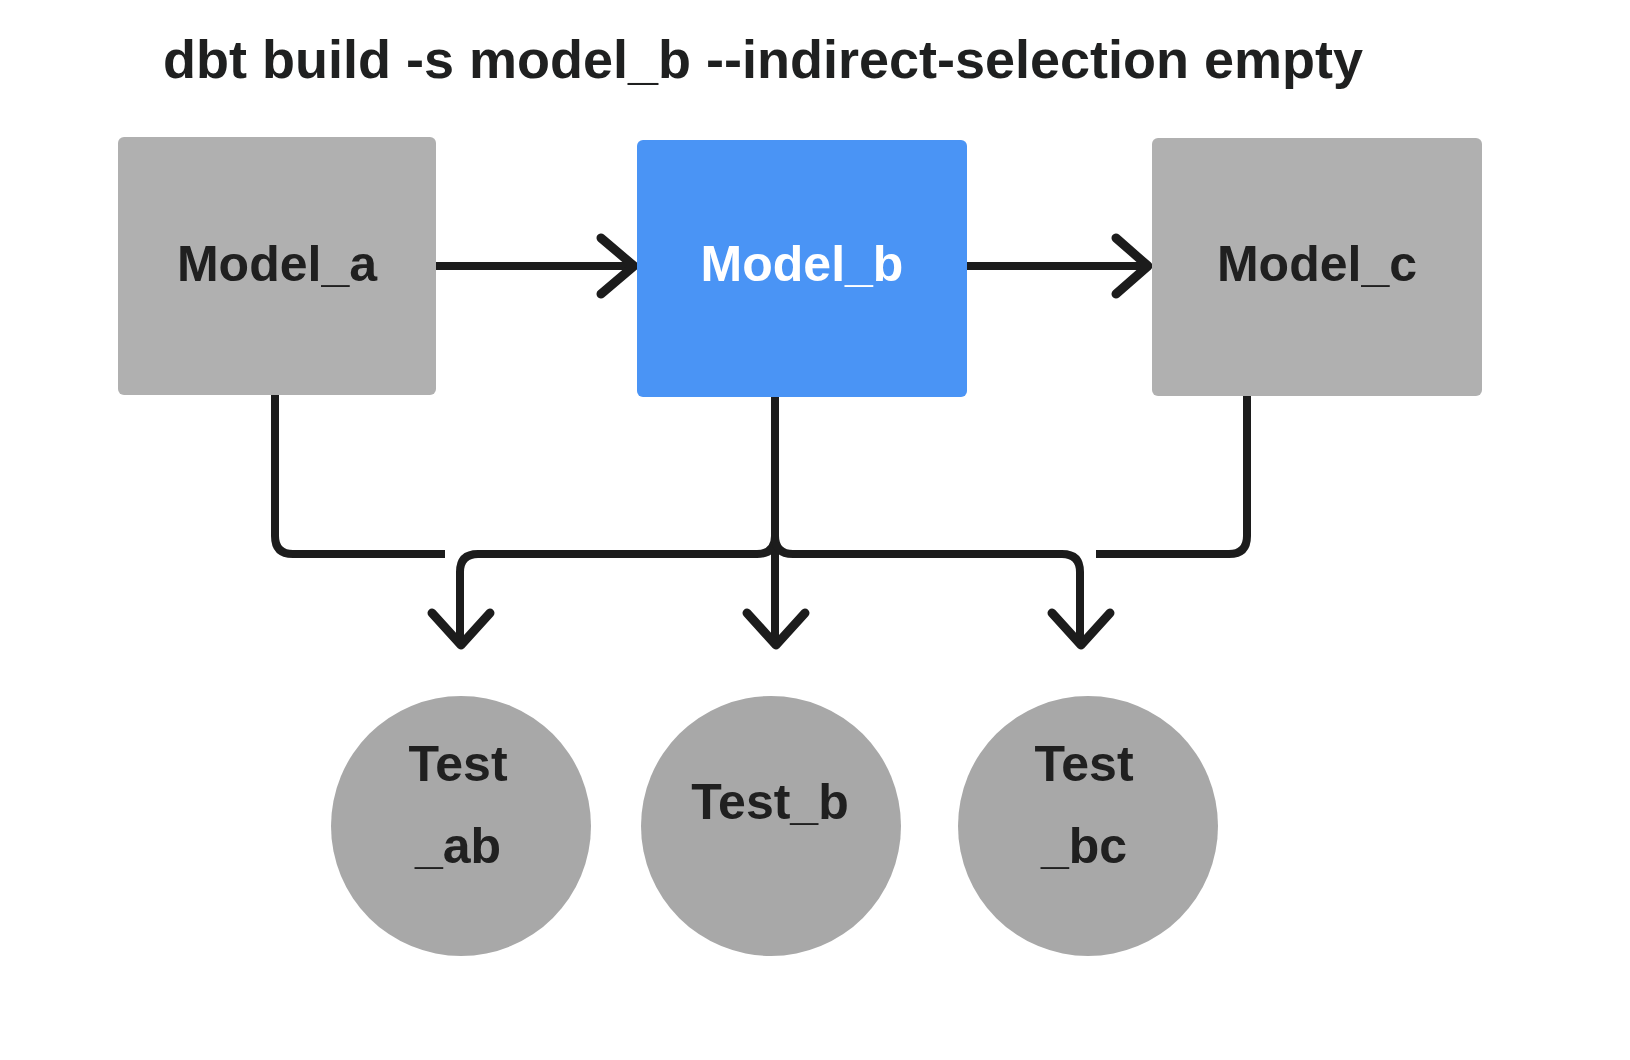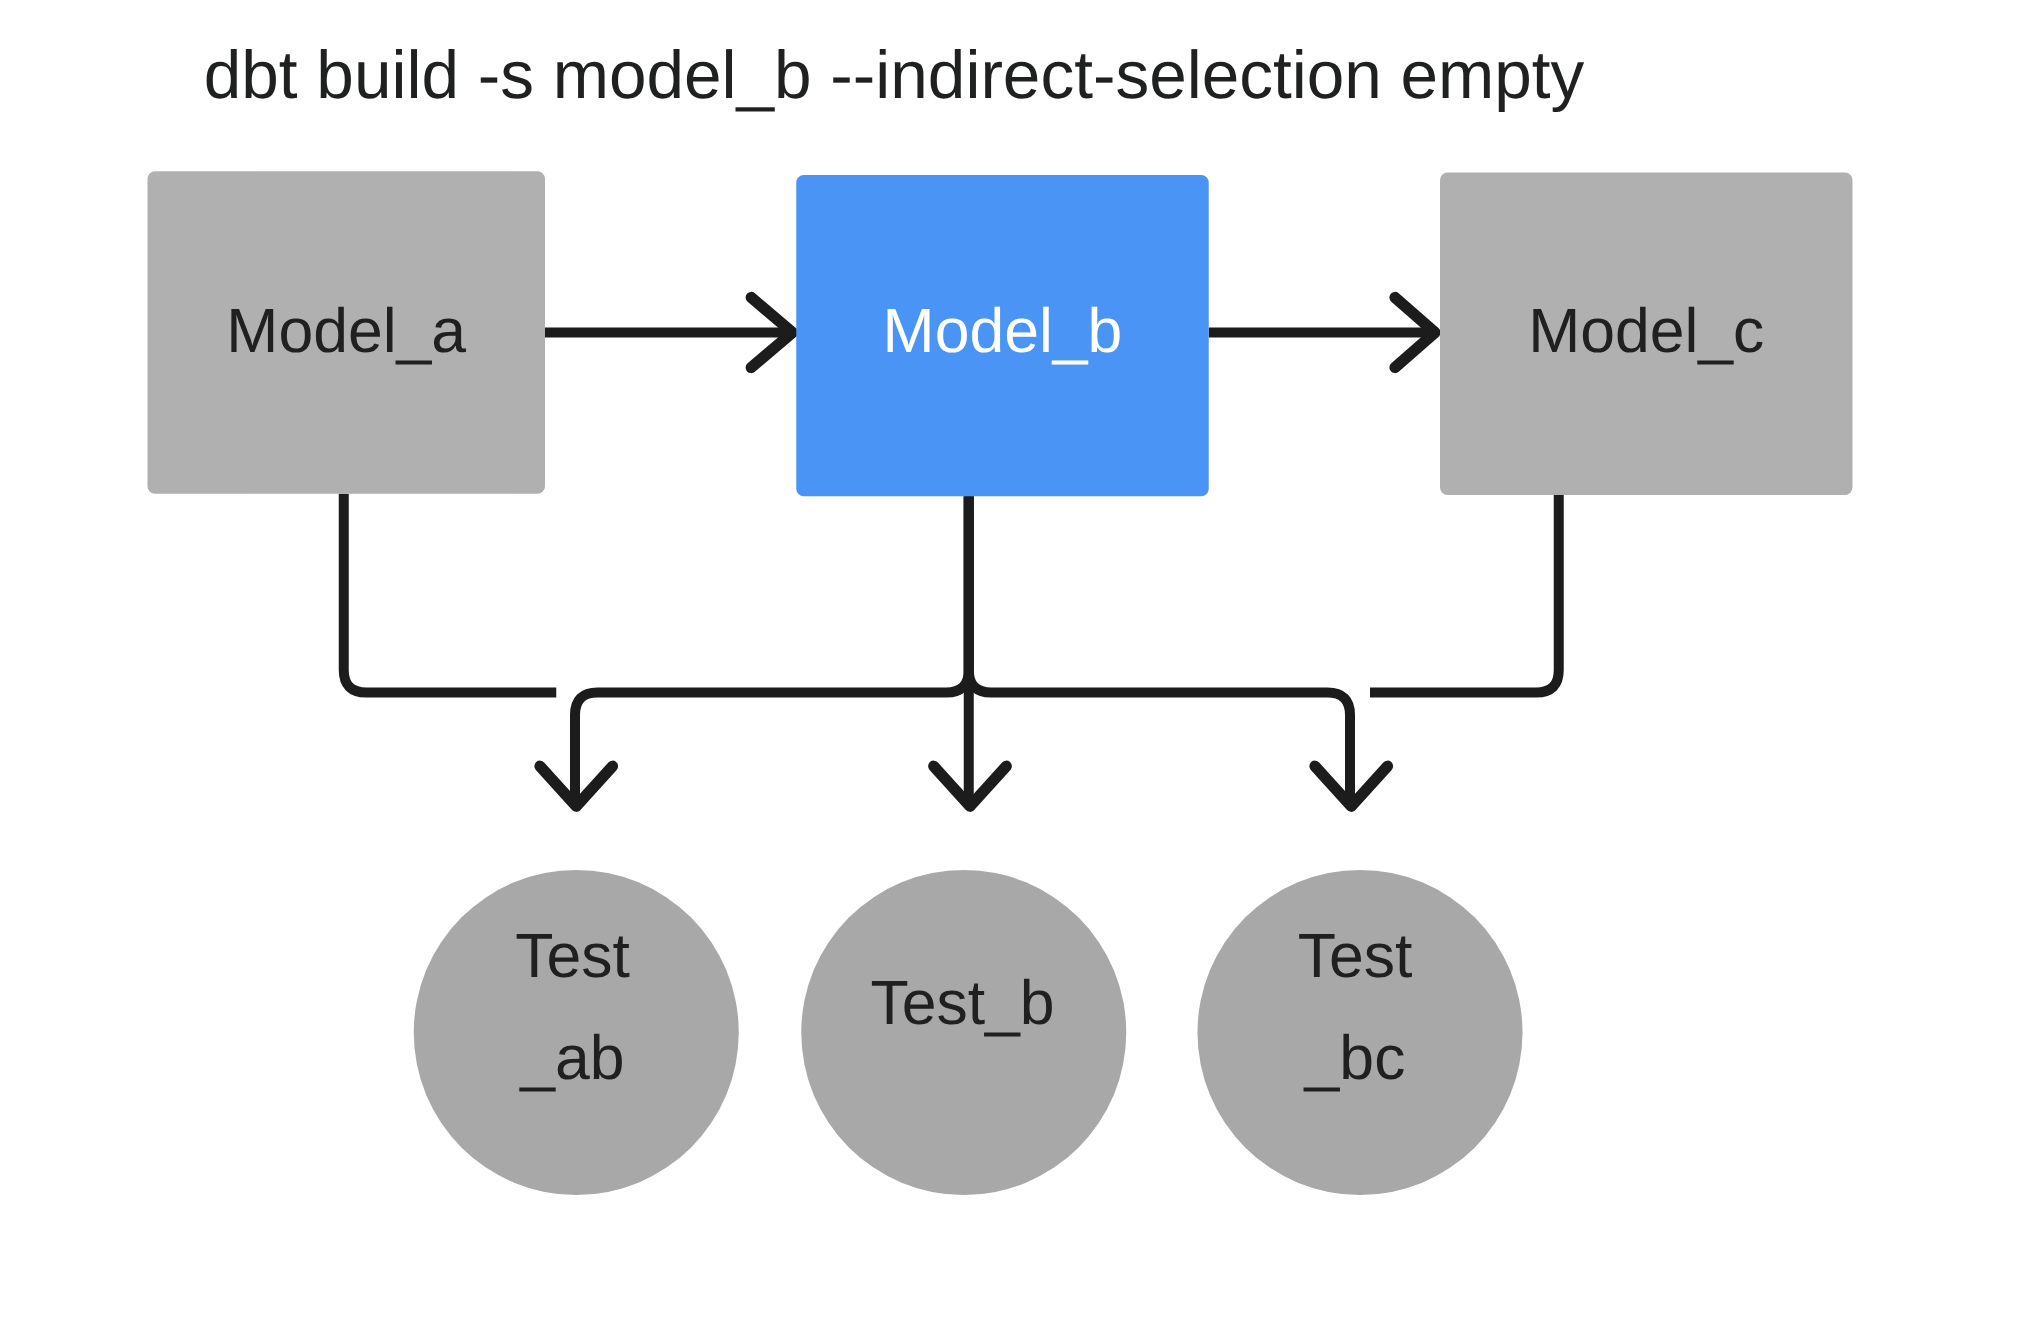--- a/index.html
+++ b/index.html
@@ -11,20 +11,21 @@
     width: 1630px;
     height: 1060px;
     font-family: "Liberation Sans", sans-serif;
     overflow: hidden;
   }
   #diagram-root {
     position: relative;
     width: 1422px;
     height: 1060px;
     background: #ffffff;
+    font-weight: bold;
   }
   svg.diagram-canvas {
     position: absolute;
     top: 0;
     left: 0;
     width: 1630px;
     height: 1060px;
     display: block;
   }
   .node-label {

